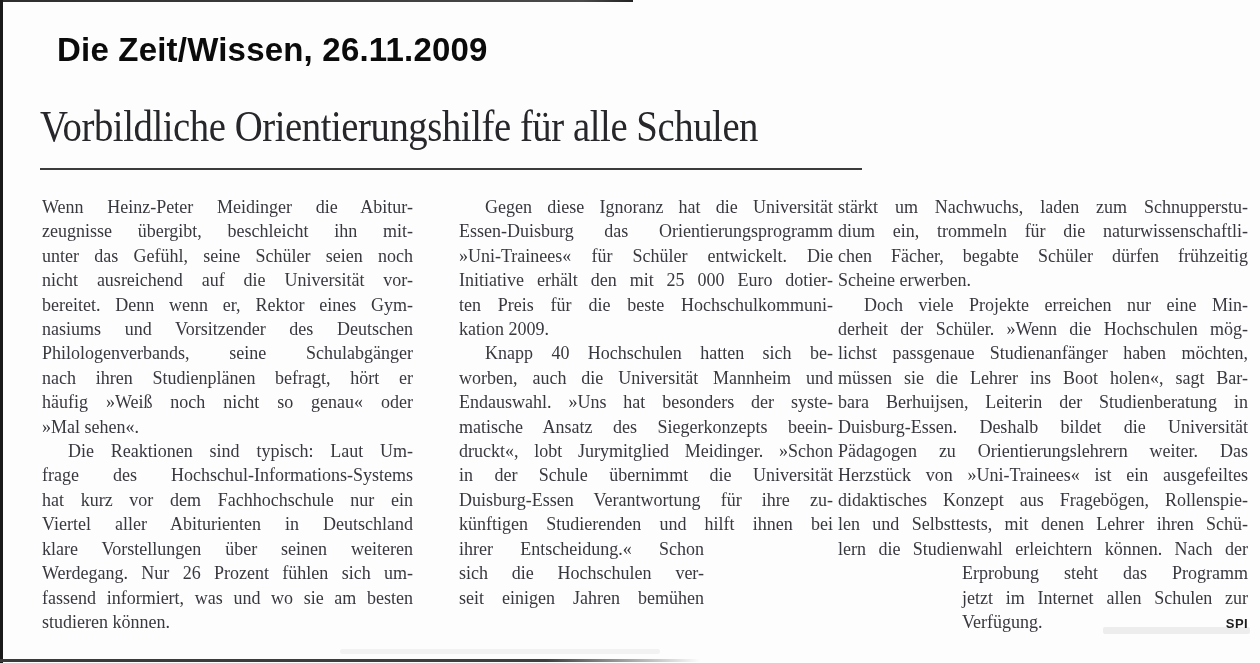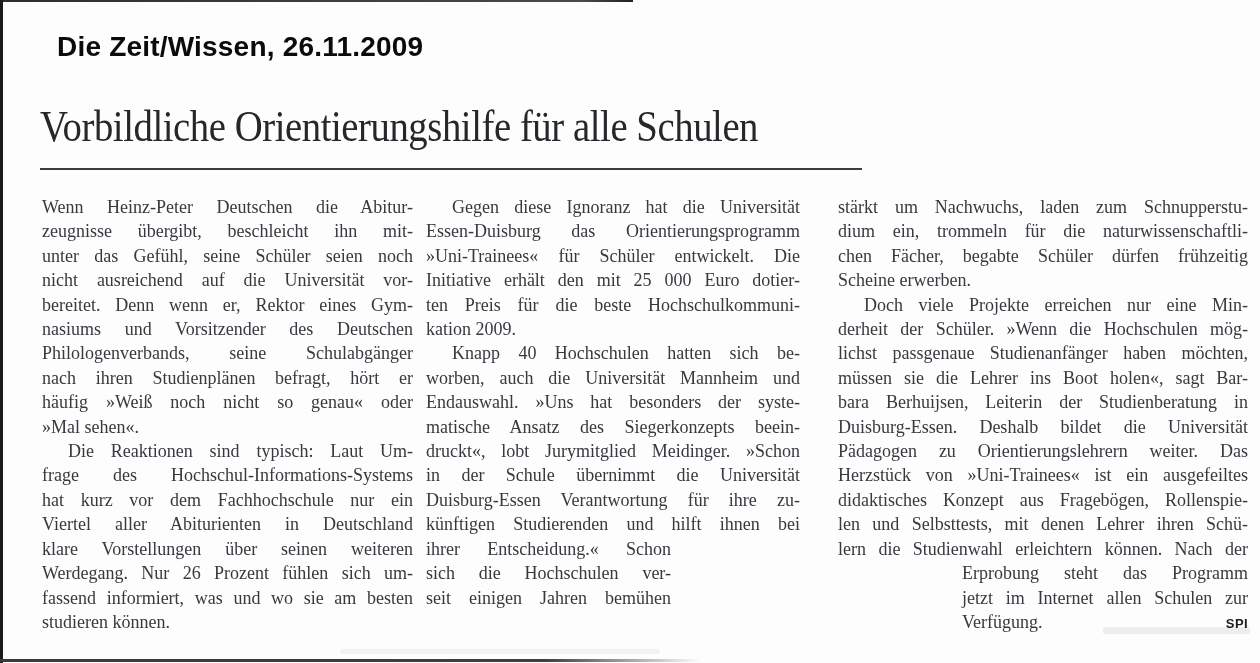--- a/index.html
+++ b/index.html
@@ -25,21 +25,21 @@
     background: linear-gradient(to right, #3a3a3a 0%, #3f3f3f 78%, rgba(63,63,63,0) 100%);
   }
   .artifact { position: absolute; background: #ededed; border-radius: 2px; }
   .artifact.a1 { left: 1103px; top: 627px; width: 147px; height: 7px; }
   .artifact.a2 { left: 340px;  top: 649px; width: 320px; height: 5px; background:#f2f2f2; }
 
   .source-line {
     position: absolute; left: 57px; top: 31px;
     font-family: "Liberation Sans", sans-serif;
     font-weight: bold;
-    font-size: 28px;
+    font-size: 33px;
     letter-spacing: 0.2px;
     color: #0b0b0b;
     white-space: nowrap;
   }
   .headline {
     position: absolute; left: 40px; top: 100px; margin: 0;
     font-family: "Liberation Serif", serif;
     font-weight: 400;
     font-size: 45px;
     letter-spacing: -0.5px;
@@ -54,21 +54,21 @@
   }
 
   .columns { position: absolute; top: 195px; left: 0; }
   .col {
     position: absolute; top: 0;
     font-size: 18px;
     line-height: 24.4px;
     color: #38383f;
   }
   .col-1 { left: 42px;  width: 371px; }
-  .col-2 { left: 426px; width: 374px; }
+  .col-2 { left: 459px; width: 374px; }
   .col-3 { left: 838px; width: 410px; }
 
   .line { text-align: justify; text-align-last: justify; }
   .line.end { text-align-last: left; }
   .line.ind { text-indent: 26px; }
   .col-2 .line.narrow { width: 245px; }
   .col-3 .line.pushed { margin-left: 124px; }
   .line.sigline {
     margin-left: 124px;
     display: flex;
@@ -96,21 +96,21 @@
   <div class="artifact a2"></div>
 
   <div class="source-line">Die Zeit/Wissen, 26.11.2009</div>
 
   <h1 class="headline">Vorbildliche Orientierungshilfe für alle Schulen</h1>
 
   <div class="headline-rule"></div>
 
   <div class="columns">
     <div class="col col-1">
-        <div class="line">Wenn Heinz-Peter Deutschen die Abitur-</div>
+        <div class="line">Wenn Heinz-Peter Meidinger die Abitur-</div>
         <div class="line">zeugnisse übergibt, beschleicht ihn mit-</div>
         <div class="line">unter das Gefühl, seine Schüler seien noch</div>
         <div class="line">nicht ausreichend auf die Universität vor-</div>
         <div class="line">bereitet. Denn wenn er, Rektor eines Gym-</div>
         <div class="line">nasiums und Vorsitzender des Deutschen</div>
         <div class="line">Philologenverbands, seine Schulabgänger</div>
         <div class="line">nach ihren Studienplänen befragt, hört er</div>
         <div class="line">häufig »Weiß noch nicht so genau« oder</div>
         <div class="line end">»Mal sehen«.</div>
         <div class="line ind">Die Reaktionen sind typisch: Laut Um-</div>

